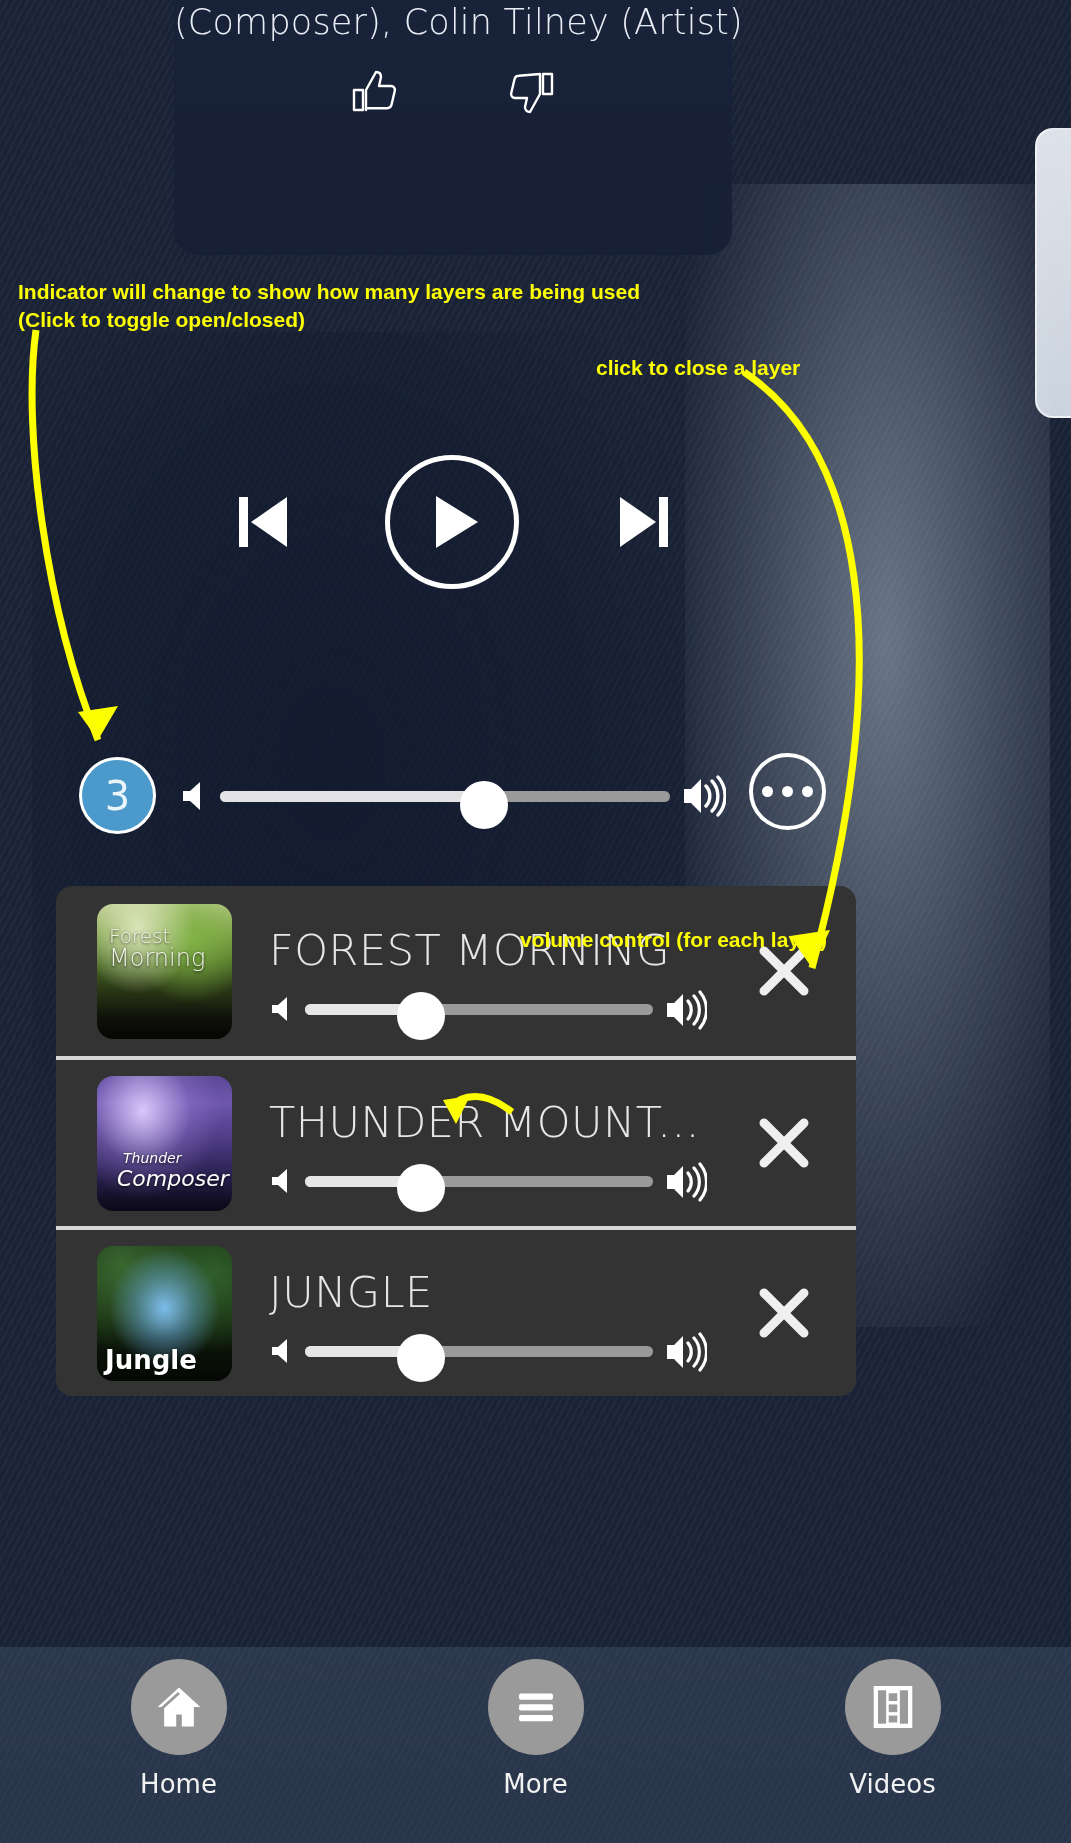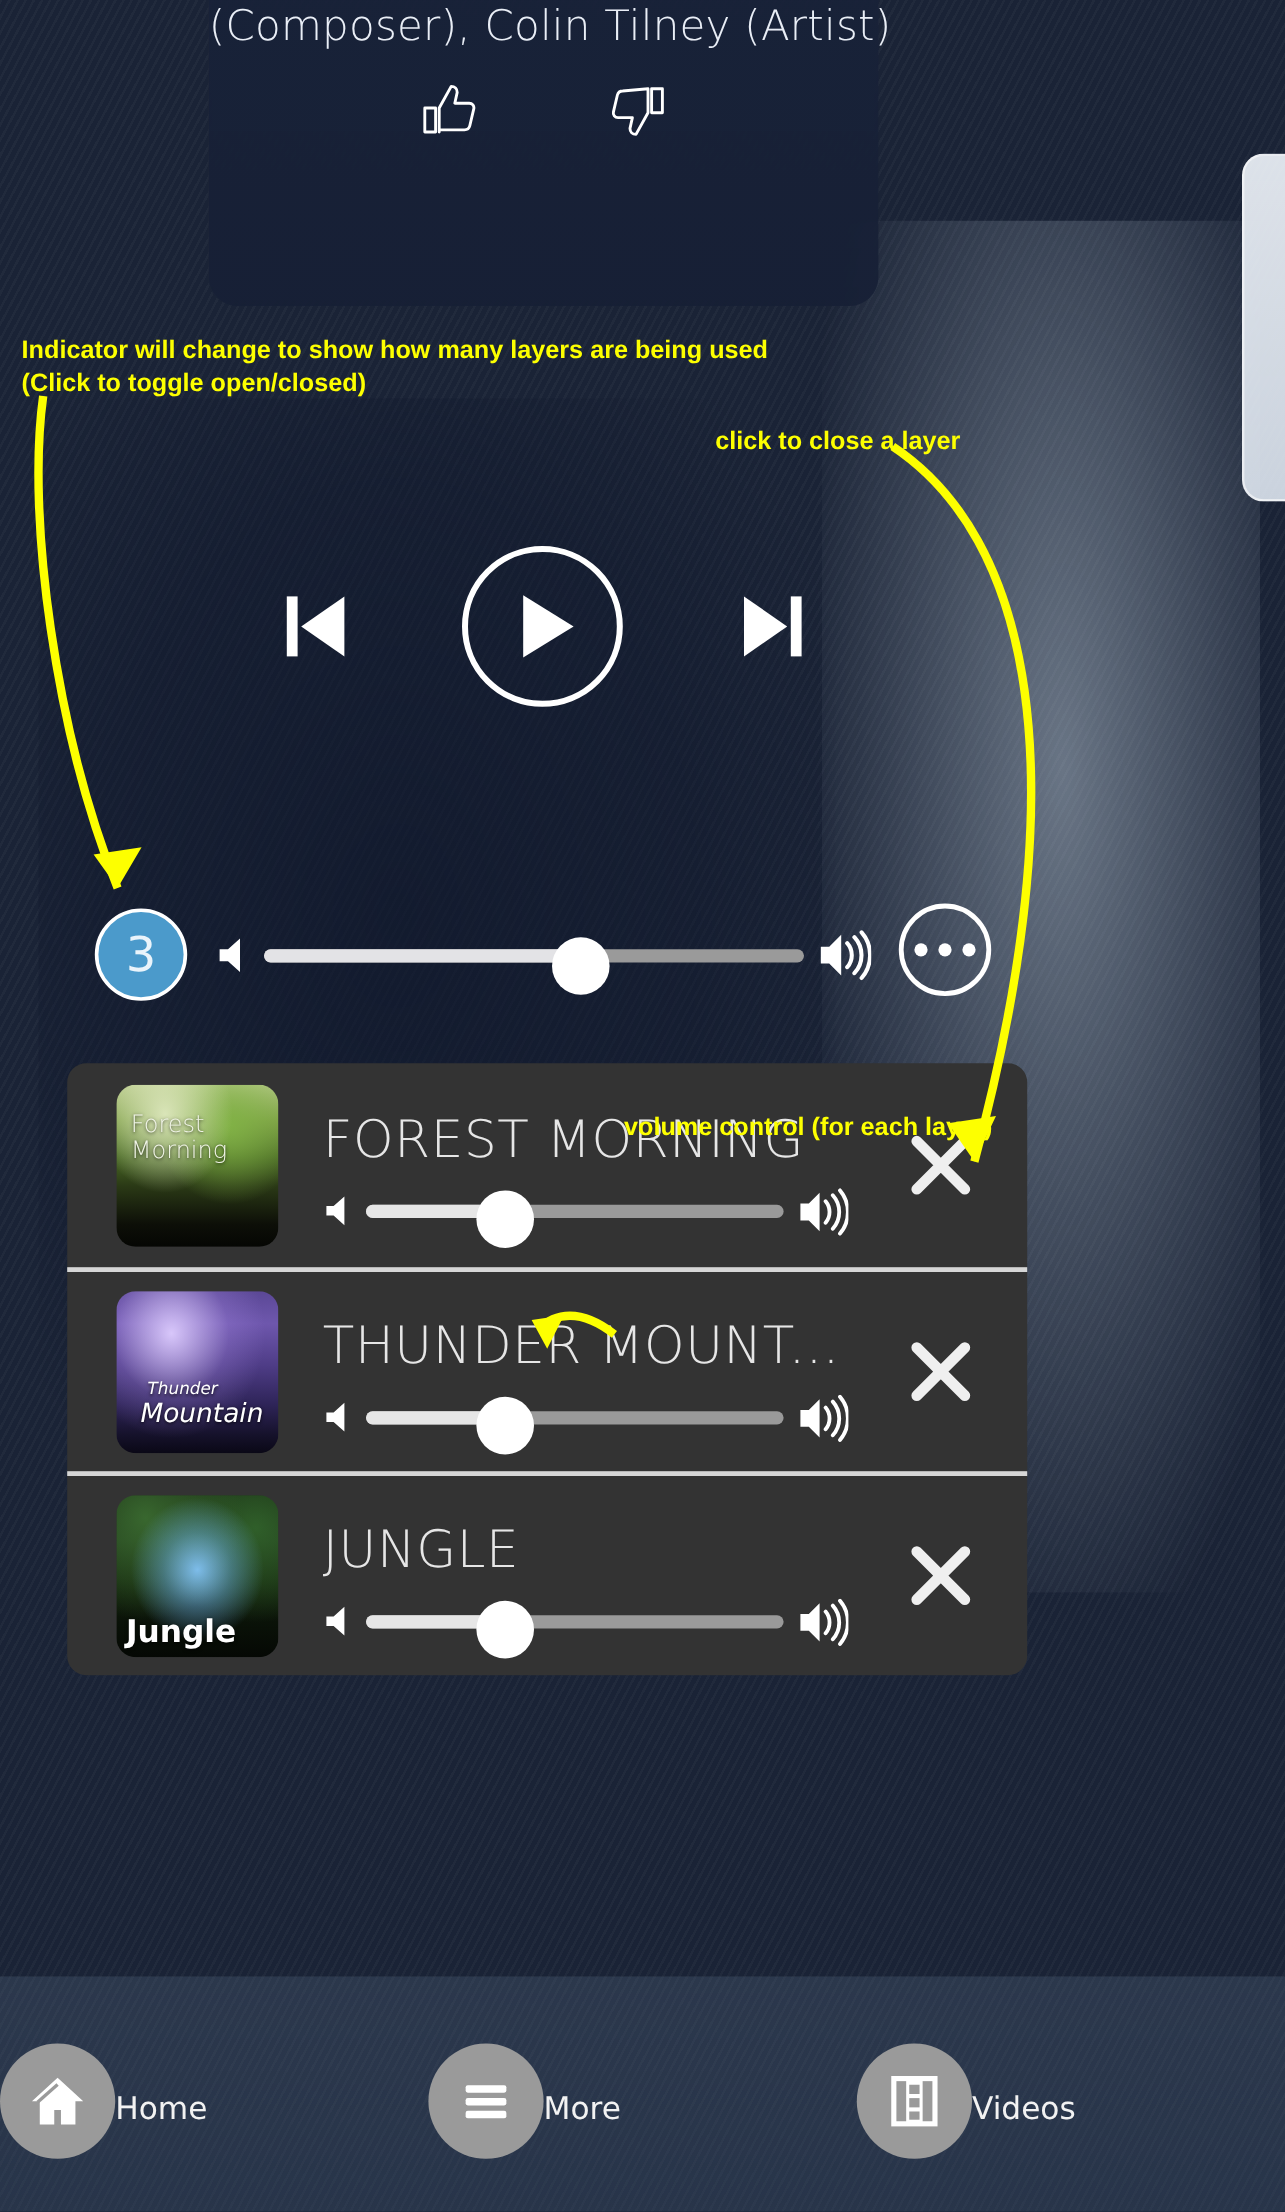--- a/index.html
+++ b/index.html
@@ -191,21 +191,21 @@
   
   #bottomNav{
     position:absolute; left:0; right:0; bottom:0; height:196px;
     display:flex;
   }
   #navShade{
     position:absolute; inset:0;
     background:linear-gradient(180deg, rgba(90,110,135,0.28) 0%, rgba(60,78,102,0.42) 100%);
   }
   .nav-item{
-    position:relative; flex:1 1 0; display:flex; 
+    position:relative; flex:1 1 0; display:flex; flex-direction:column;
     align-items:center; justify-content:flex-start; padding-top:12px;
   }
   .nav-circle{
     width:96px; height:96px; border-radius:50%;
     background:#9a9a9a;
     display:flex; align-items:center; justify-content:center;
   }
   .nav-label{
     margin-top:14px; color:#f2f2f2; font-size:26px; font-weight:400;
     font-family:"DejaVu Sans", sans-serif;
@@ -288,21 +288,21 @@
     <span class="dot"></span>
     <span class="dot"></span>
   </div>
 </div>
 
 <div id="layersPanel">
 
   <div class="layer-row">
     <div class="thumb art-forest">
       <span class="thumb-label">Forest</span>
-      <span class="thumb-label" style="left:12px;top:44px;font-size:20px;line-height:20px;font-weight:300;color:#f0f4e6;">Morning</span>
+      <span class="thumb-label" style="left:12px;top:44px;font-size:24px;line-height:20px;font-weight:300;color:#f0f4e6;">Morning</span>
     </div>
     <div class="layer-body">
       <div class="layer-name">FOREST MORNING</div>
       <div class="lvol">
         <span class="lvol-ico-l">
           <svg viewBox="0 0 30 30" width="30" height="30">
               <path d="M18 3 9 11H3v8h6l9 8Z" fill="#fff"></path>
             </svg>
         </span>
         <div class="lvol-track">
@@ -320,21 +320,21 @@
     <div class="close-x">
       <svg viewBox="0 0 56 56" width="56" height="56">
           <path d="M8 8 48 48M48 8 8 48" stroke="#efefef" stroke-width="9" stroke-linecap="round"></path>
         </svg>
     </div>
   </div>
 
   <div class="layer-row">
     <div class="thumb art-thunder">
       <span class="thumb-label">Thunder</span>
-      <span class="thumb-label l2">Mountain</span>
+      <span class="thumb-label l2">Composer</span>
     </div>
     <div class="layer-body">
       <div class="layer-name">THUNDER MOUNT...</div>
       <div class="lvol">
         <span class="lvol-ico-l">
           <svg viewBox="0 0 30 30" width="30" height="30">
               <path d="M18 3 9 11H3v8h6l9 8Z" fill="#fff"></path>
             </svg>
         </span>
         <div class="lvol-track">

